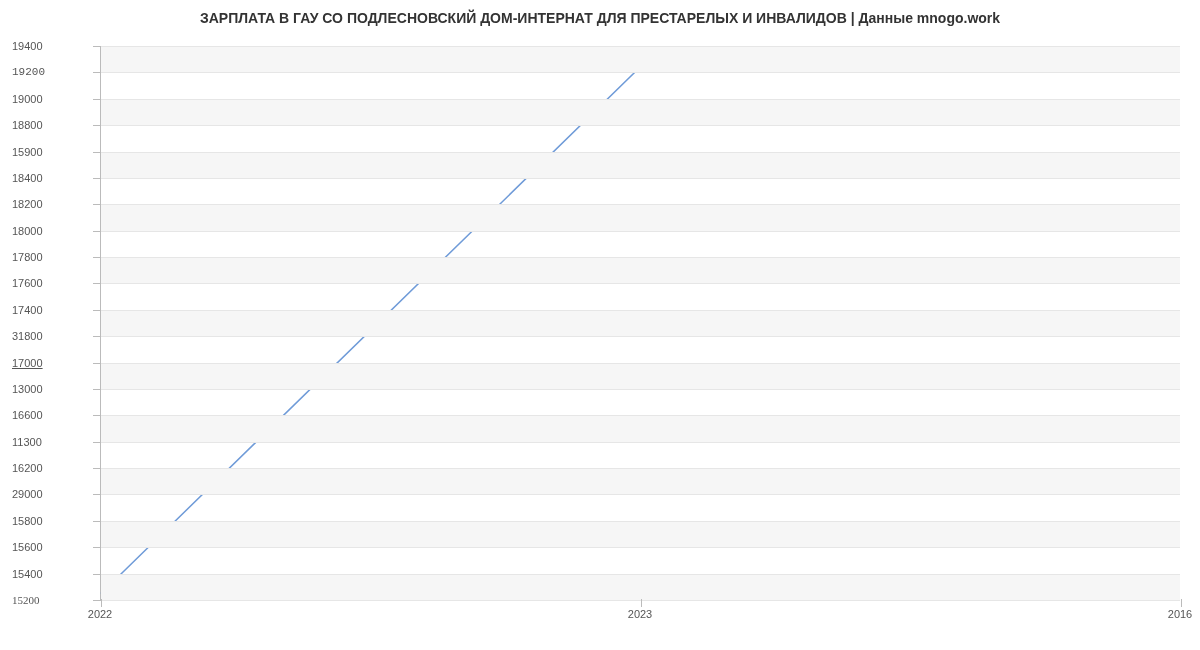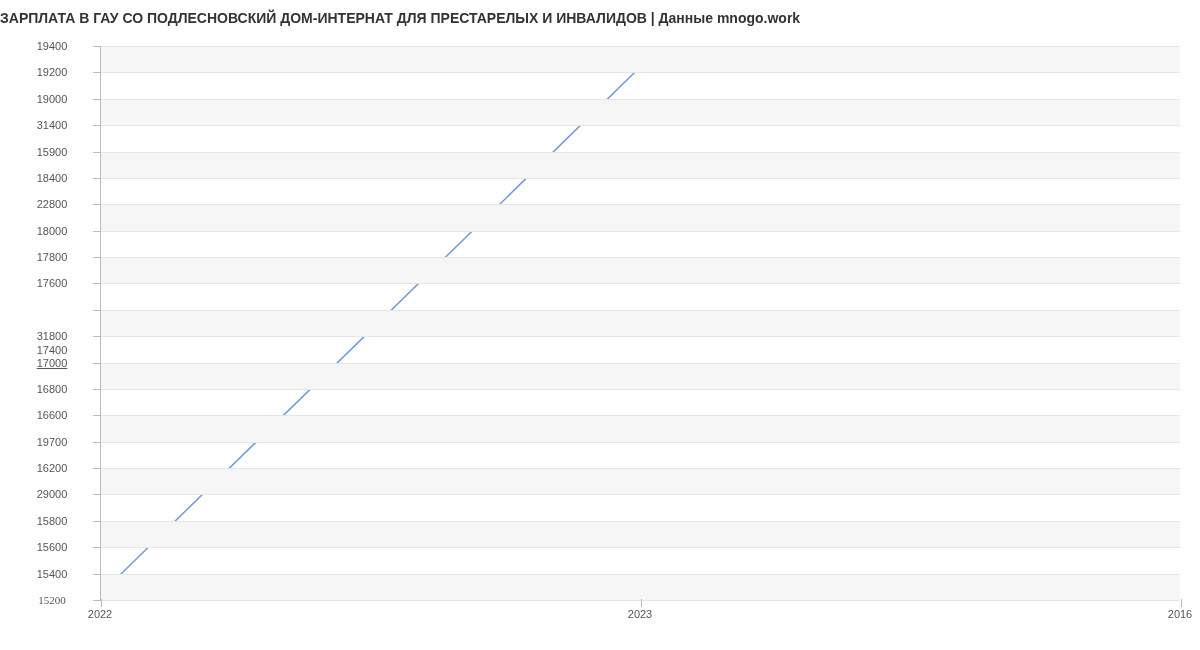--- a/index.html
+++ b/index.html
@@ -14,20 +14,21 @@
   .chart-wrap {
     position: relative;
     width: 1200px;
     height: 650px;
   }
   .title {
     position: absolute;
     top: 10px;
     left: 0;
     width: 100%;
+    text-align: center;
     font-size: 14px;
     font-weight: 600;
     color: #333;
   }
   .plot {
     position: absolute;
     left: 100px;
     top: 46px;
     width: 1080px;
     height: 554px;
@@ -52,21 +53,21 @@
     position: absolute;
     left: -8px;
     width: 8px;
     height: 1px;
     background: #bbb;
   }
   .ylabel {
     position: absolute;
     right: 1108px;
     width: 80px;
-    text-align: center;
+    text-align: left;
     font-size: 11px;
     color: #555;
     transform: translateY(-50%);
   }
   .xtick {
     position: absolute;
     bottom: -8px;
     width: 1px;
     height: 8px;
     background: #bbb;
@@ -155,32 +156,32 @@
       <div class="xtick" style="left: 0px;"></div>
       <div class="xtick" style="left: 540px;"></div>
       <div class="xtick" style="left: 1080px;"></div>
     </div>
 <div class="ylabel" style="top: 600px; font-family: Liberation Serif, serif;">15200</div>
     <div class="ylabel" style="top: 573.619px;">15400</div>
     <div class="ylabel" style="top: 547.238px;">15600</div>
     <div class="ylabel" style="top: 520.857px;">15800</div>
     <div class="ylabel" style="top: 494.476px;">29000</div>
     <div class="ylabel" style="top: 468.095px;">16200</div>
-    <div class="ylabel" style="top: 441.714px;">19700</div>
+    <div class="ylabel" style="top: 441.714px;">11300</div>
     <div class="ylabel" style="top: 415.333px;">16600</div>
-    <div class="ylabel" style="top: 388.952px;">16800</div>
+    <div class="ylabel" style="top: 388.952px;">13000</div>
     <div class="ylabel" style="top: 362.571px; text-decoration: underline;">17000</div>
     <div class="ylabel" style="top: 336.19px;">31800</div>
-    <div class="ylabel" style="top: 309.81px; margin-top: 40px;">17400</div>
+    <div class="ylabel" style="top: 309.81px;">17400</div>
     <div class="ylabel" style="top: 283.429px;">17600</div>
     <div class="ylabel" style="top: 257.048px;">17800</div>
     <div class="ylabel" style="top: 230.667px;">18000</div>
-    <div class="ylabel" style="top: 204.286px;">22800</div>
+    <div class="ylabel" style="top: 204.286px;">18200</div>
     <div class="ylabel" style="top: 177.905px;">18400</div>
     <div class="ylabel" style="top: 151.524px;">15900</div>
-    <div class="ylabel" style="top: 125.143px;">31400</div>
+    <div class="ylabel" style="top: 125.143px;">18800</div>
     <div class="ylabel" style="top: 98.7619px;">19000</div>
-    <div class="ylabel" style="top: 72.381px;">19200</div>
+    <div class="ylabel" style="top: 72.381px; font-family: Liberation Mono, monospace;">19200</div>
     <div class="ylabel" style="top: 46px;">19400</div>
     <div class="xlabel" style="left: 100px;">2022</div>
     <div class="xlabel" style="left: 640px;">2023</div>
     <div class="xlabel" style="left: 1180px;">2016</div>
   </div>
 
 </body></html>

